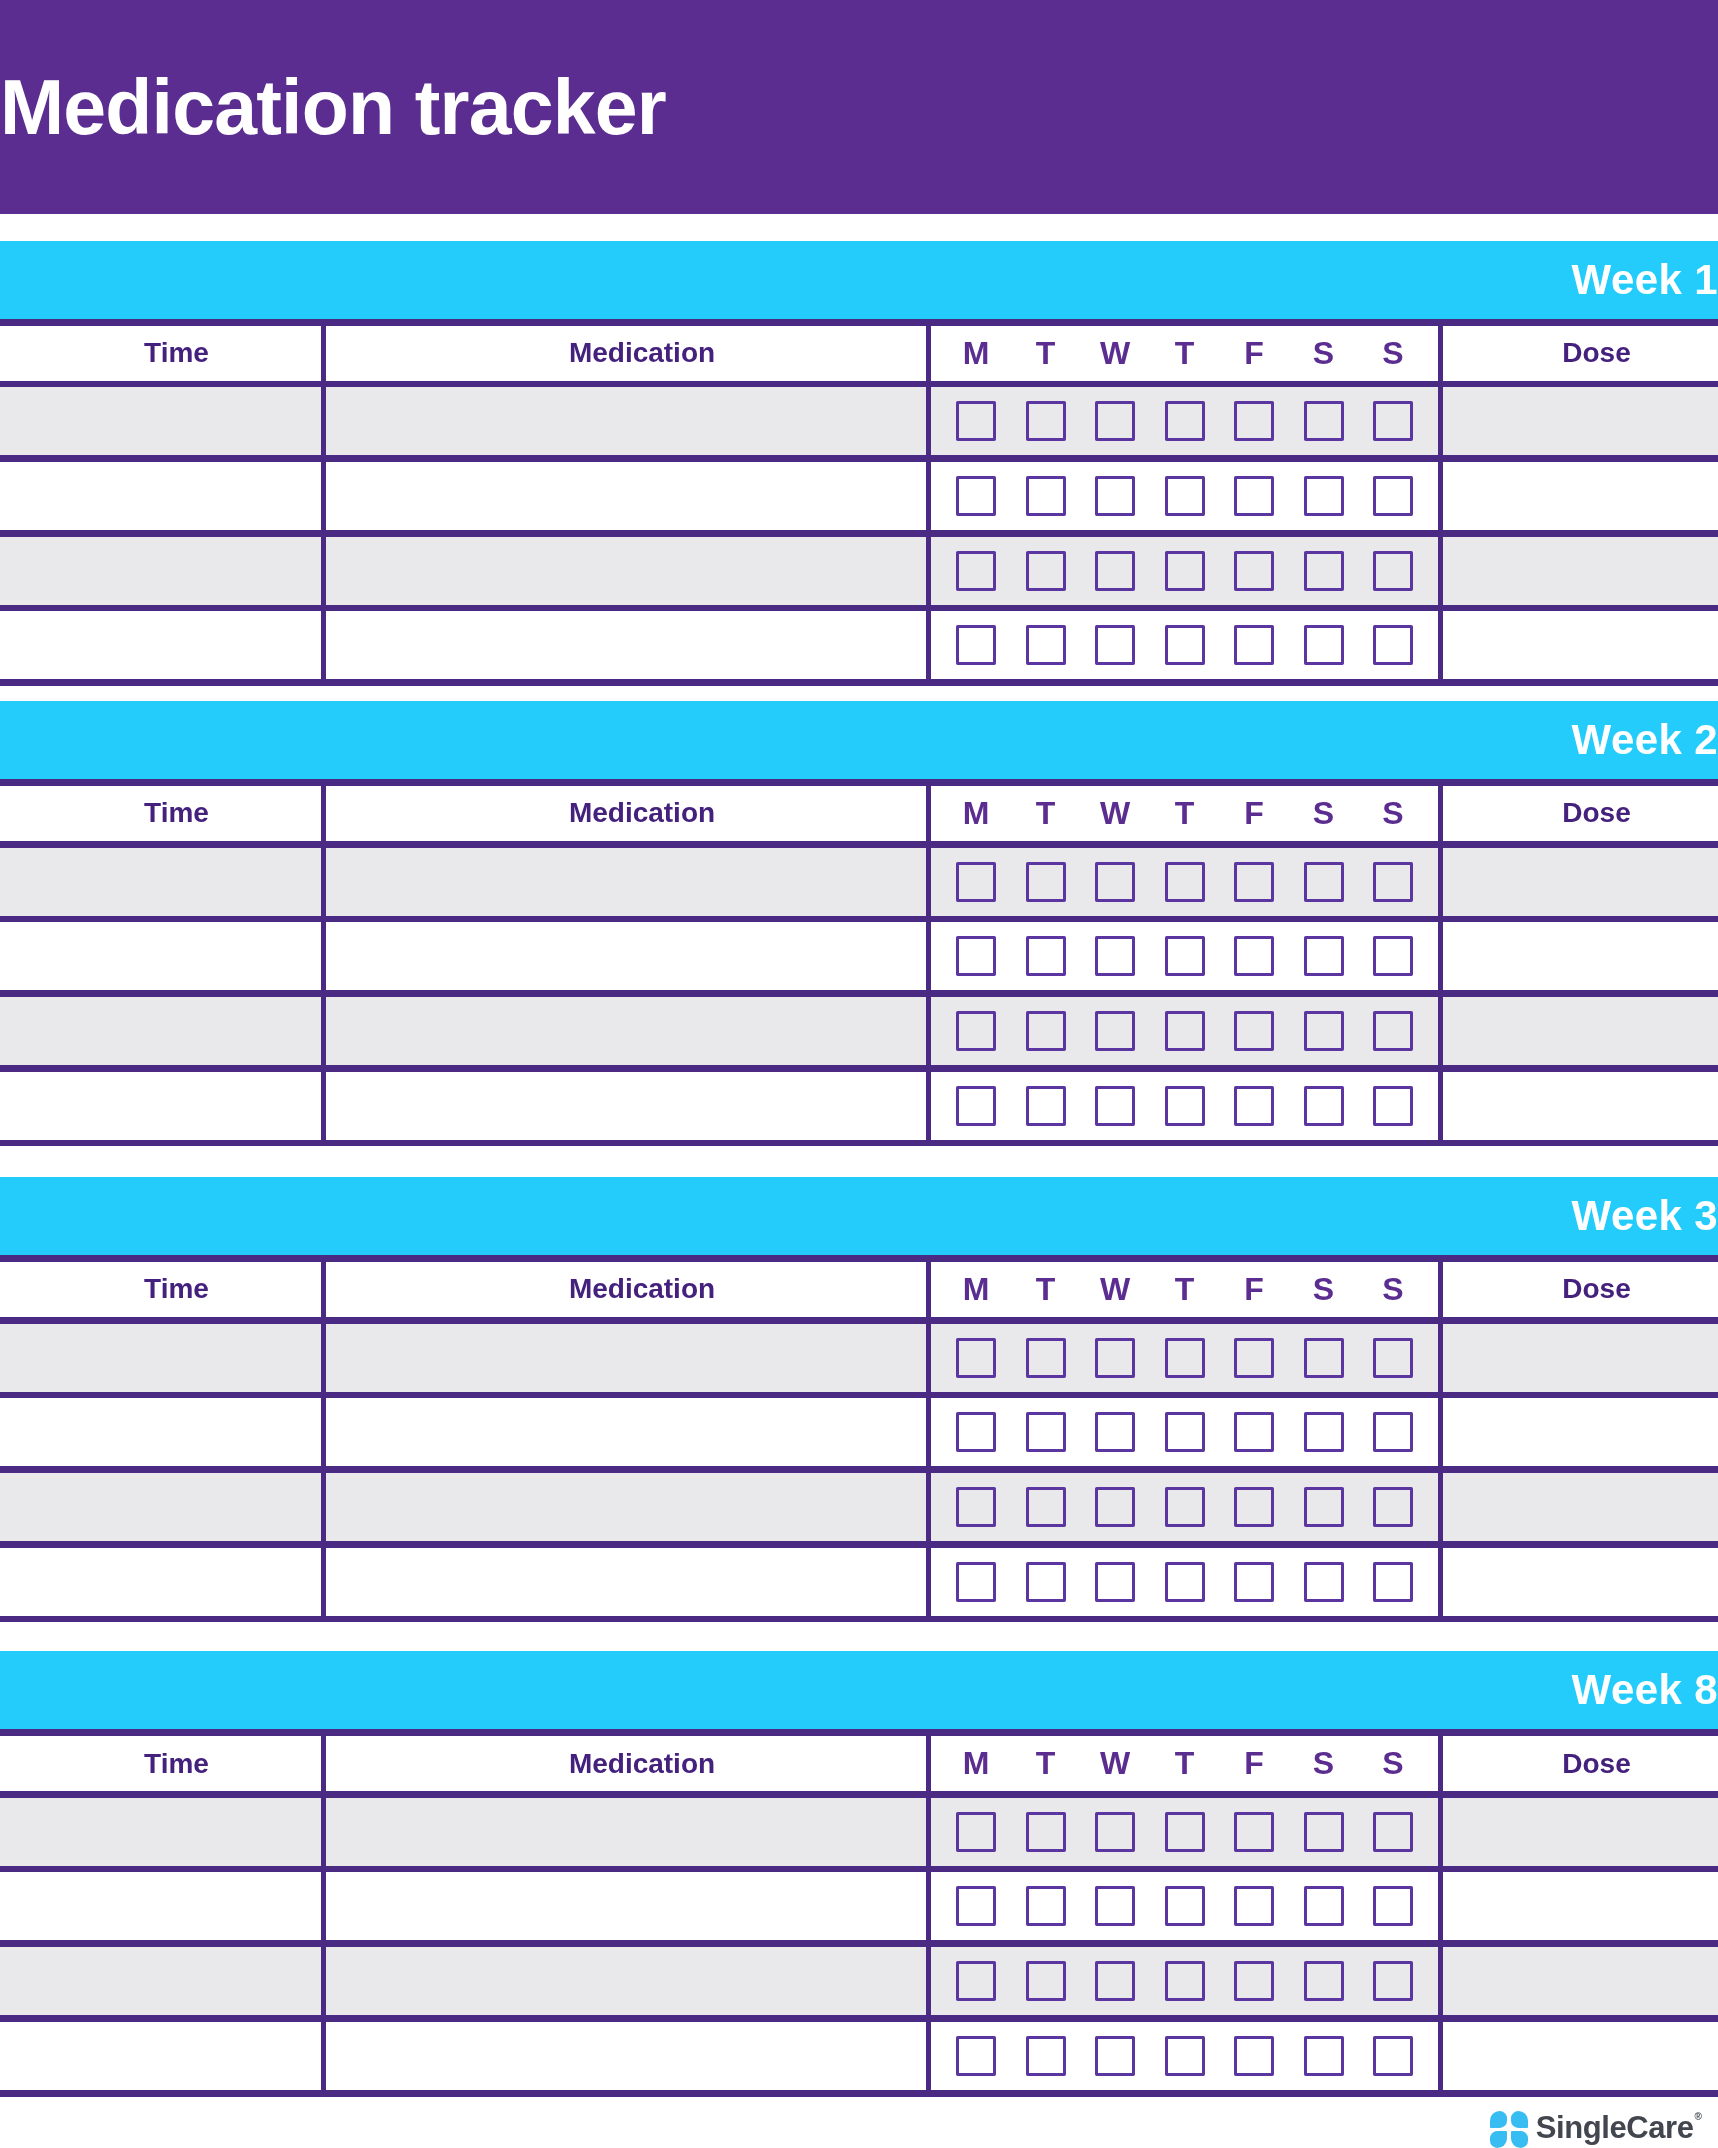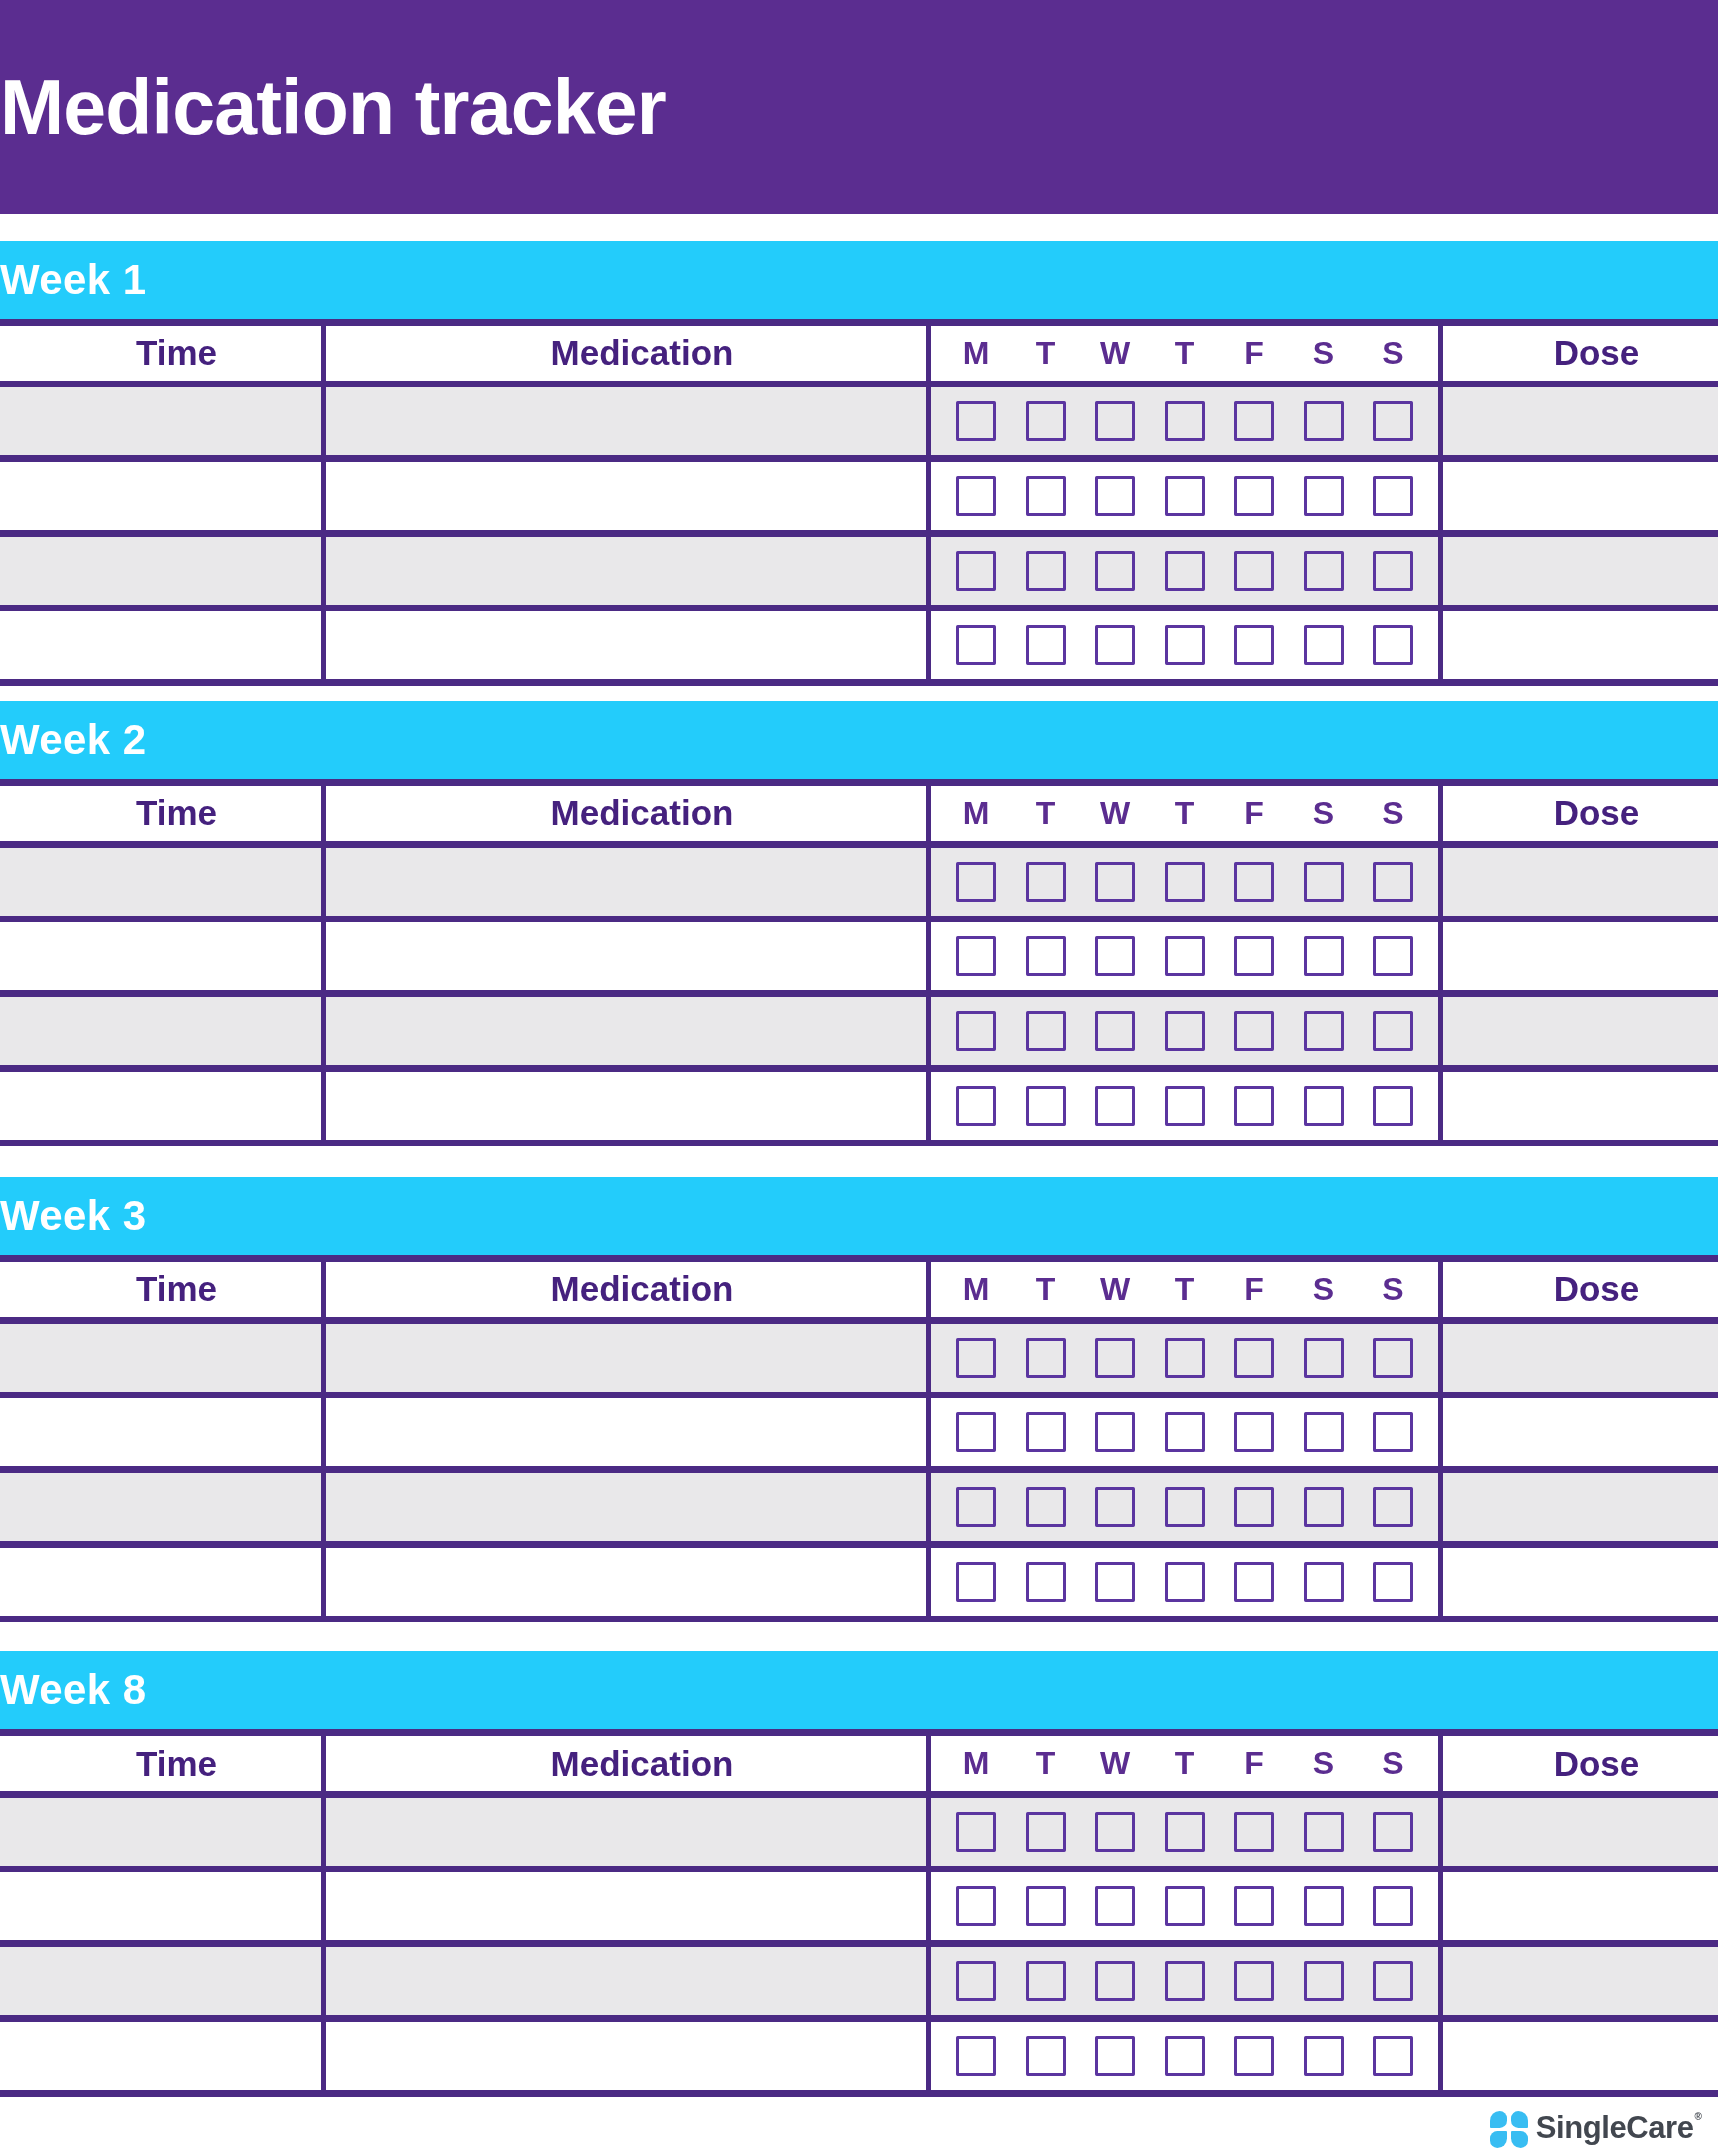--- a/index.html
+++ b/index.html
@@ -35,42 +35,42 @@
   }
   
   .week{width:100%;}
   .week.w1{margin-top:27px;}
   .week.w2{margin-top:15px;}
   .week.w3{margin-top:31px;}
   .week.w4{margin-top:29px;}
   .week-banner{
     height:78px;width:100%;
     background:var(--band-cyan,#23ccfb);
-    display:flex;align-items:center;justify-content:flex-start;
+    display:flex;align-items:center;justify-content:flex-end;
   }
   .week-banner span{
     color:#ffffff;font-size:42px;font-weight:600;letter-spacing:0.4px;
   }
   .hline{height:6.7px;width:100%;background:var(--line-purple,#4b2a84);}
   .row{
     display:grid;
     grid-template-columns:321px 605px 512px 280px;
     width:100%;
   }
   .header-row{height:55px;background:#ffffff;}
   .data-row{height:68px;background:#ffffff;}
   .data-row.gray{background:var(--row-gray,#e9e8ea);}
   .cell{
     display:flex;align-items:center;justify-content:center;
     height:100%;
   }
   .cell.b-left{border-left:5.9px solid var(--line-purple,#4b2a84);}
   .col-header{
     color:var(--header-text-purple,#45217e);
-    font-size:35px;font-weight:bold;padding-left:32px;
+    font-size:28px;font-weight:bold;padding-left:32px;
   }
   .day-letters,.checkbox-row{
     justify-content:space-between;
     padding:0 25px;
   }
   .day-letters .day{
     width:40px;text-align:center;
     color:var(--day-letter-purple,#5b2d90);
     font-size:32px;font-weight:bold;
   }

